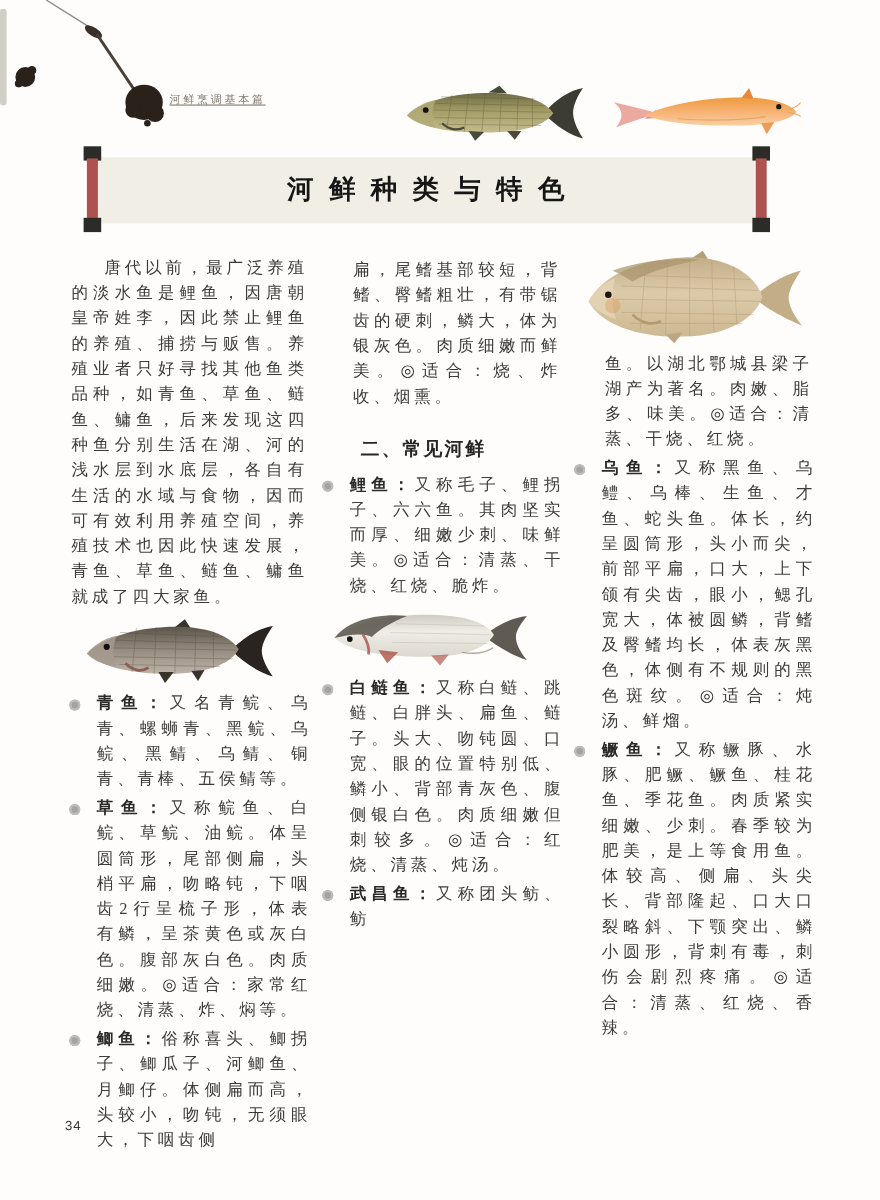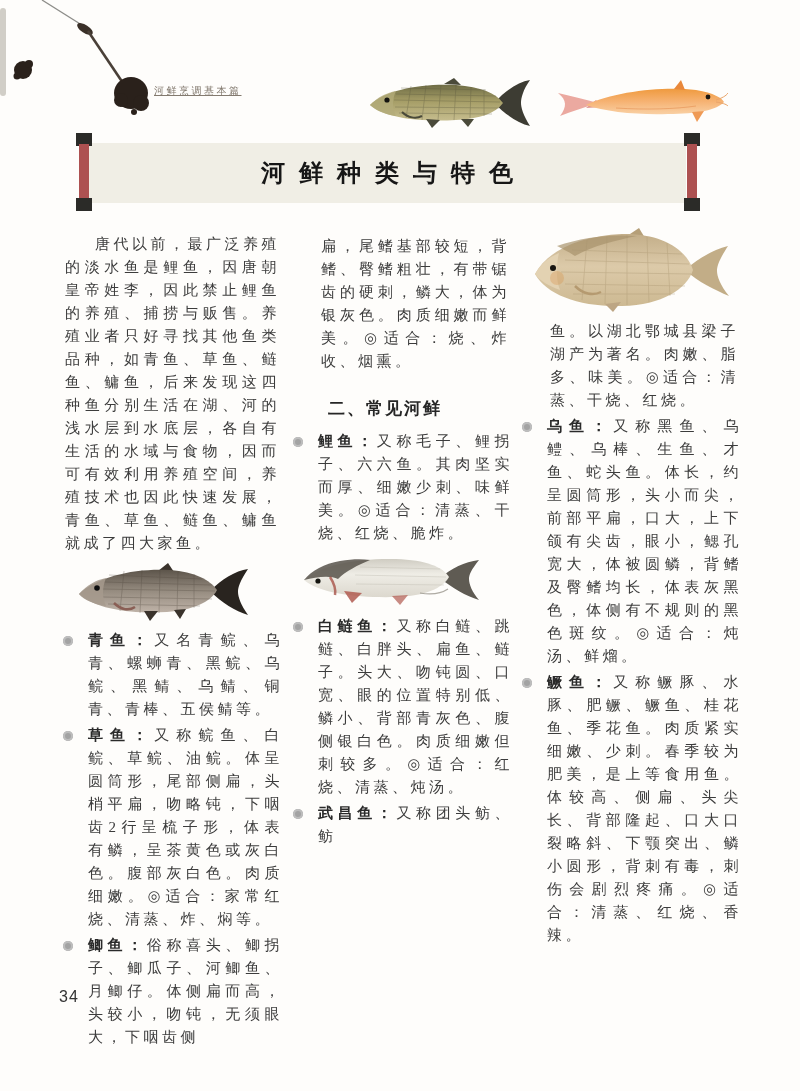--- a/index.html
+++ b/index.html
@@ -39,21 +39,21 @@
   ul.fish-list li{position:relative;padding-left:26px;margin:0 0 3px 0;}
   .dot{
     position:absolute;left:1px;top:7px;width:10px;height:10px;border-radius:50%;
     background:#a3a3a3;box-shadow:inset 0 0 0 2px #bdbdbd;
   }
   .fish-name{font-weight:bold;color:#2a2a2a;}
   
   .photo{display:block;}
   .photo-abs{position:absolute;}
   .page-number{
-    position:absolute;left:59px;top:988px;font-size:16px;color:#333;
+    position:absolute;left:59px;top:1016px;font-size:12px;color:#333;
     font-family:"Liberation Sans","DejaVu Sans",sans-serif;letter-spacing:1px;
   }
 </style>
 </head>
 <body>
 
 <div class="page">
 
   <svg class="ink-deco" width="210" height="135" viewBox="0 0 210 135">
     <rect x="0" y="8" width="6" height="88" rx="3" fill="#c9c5bd" opacity="0.85"></rect>

